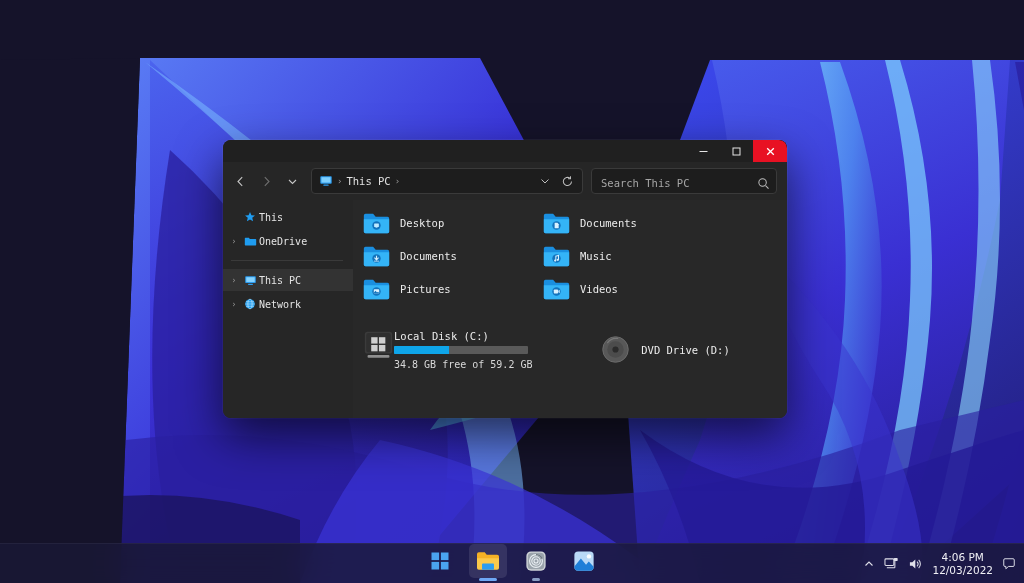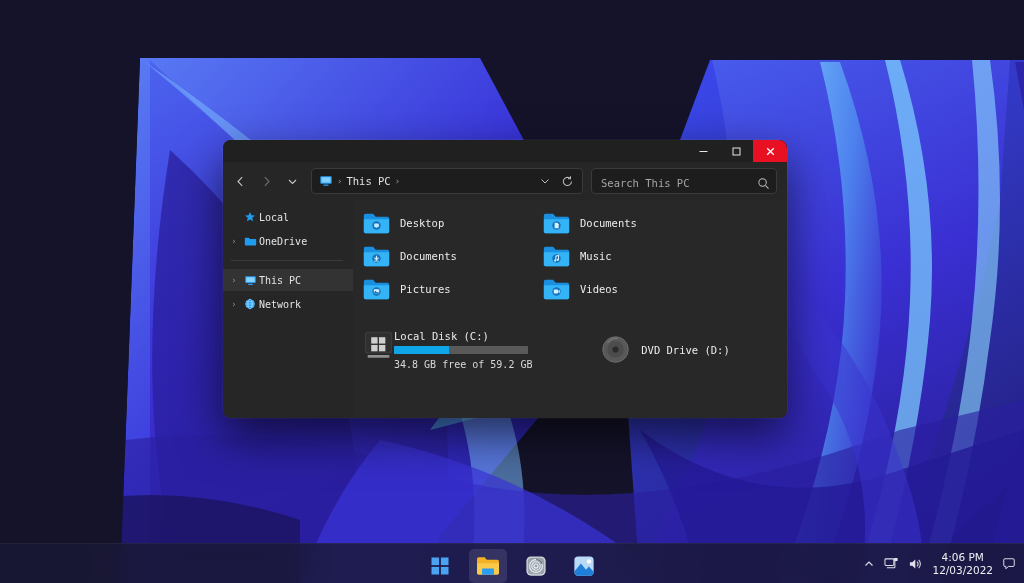--- a/index.html
+++ b/index.html
@@ -19,21 +19,21 @@
   }
   #wallpaper { position: absolute; inset: 0; }
 
   
   #taskbar {
     position: absolute; left: 0; bottom: 0;
     width: 1024px; height: 40px;
     background: rgba(26,24,54,0.82);
     backdrop-filter: blur(16px);
     border-top: 1px solid rgba(255,255,255,0.05);
-    display: flex; align-items: flex-end; justify-content: center;
+    display: flex; align-items: flex-start; justify-content: center;
   }
   .tb-icons { display: flex; align-items: center; gap: 10px; }
   .tb-item {
     width: 38px; height: 34px;
     display: flex; align-items: center; justify-content: center;
     border-radius: 5px; position: relative;
   }
   .tb-item.active { background: rgba(255,255,255,0.10); }
   .tb-item.active::after {
     content: ""; position: absolute; bottom: -3px; left: 50%;
@@ -333,21 +333,21 @@
 
       <div id="sidebar">
 
         <div class="nav-item">
           <span class="nav-chev"></span>
           <span class="nav-ico">
             <svg width="12" height="12" viewBox="0 0 16 16">
               <path d="M8 1.2 L9.9 5.6 L14.6 6 L11 9.1 L12.1 13.7 L8 11.2 L3.9 13.7 L5 9.1 L1.4 6 L6.1 5.6 Z" fill="#1f9cf0"></path>
             </svg>
           </span>
-          <span class="nav-label">Local</span>
+          <span class="nav-label">This</span>
         </div>
 
         <div class="nav-item">
           <span class="nav-chev">›</span>
           <span class="nav-ico">
             <svg width="13" height="13" viewBox="0 0 16 16">
               <path d="M1 4.2 A0.8 0.8 0 0 1 1.8 3.4 H6 L7.2 4.8 H14.2 A0.8 0.8 0 0 1 15 5.6 V12 A0.8 0.8 0 0 1 14.2 12.8 H1.8 A0.8 0.8 0 0 1 1 12 Z" fill="#1f9cf0"></path>
             </svg>
           </span>
           <span class="nav-label">OneDrive</span>

